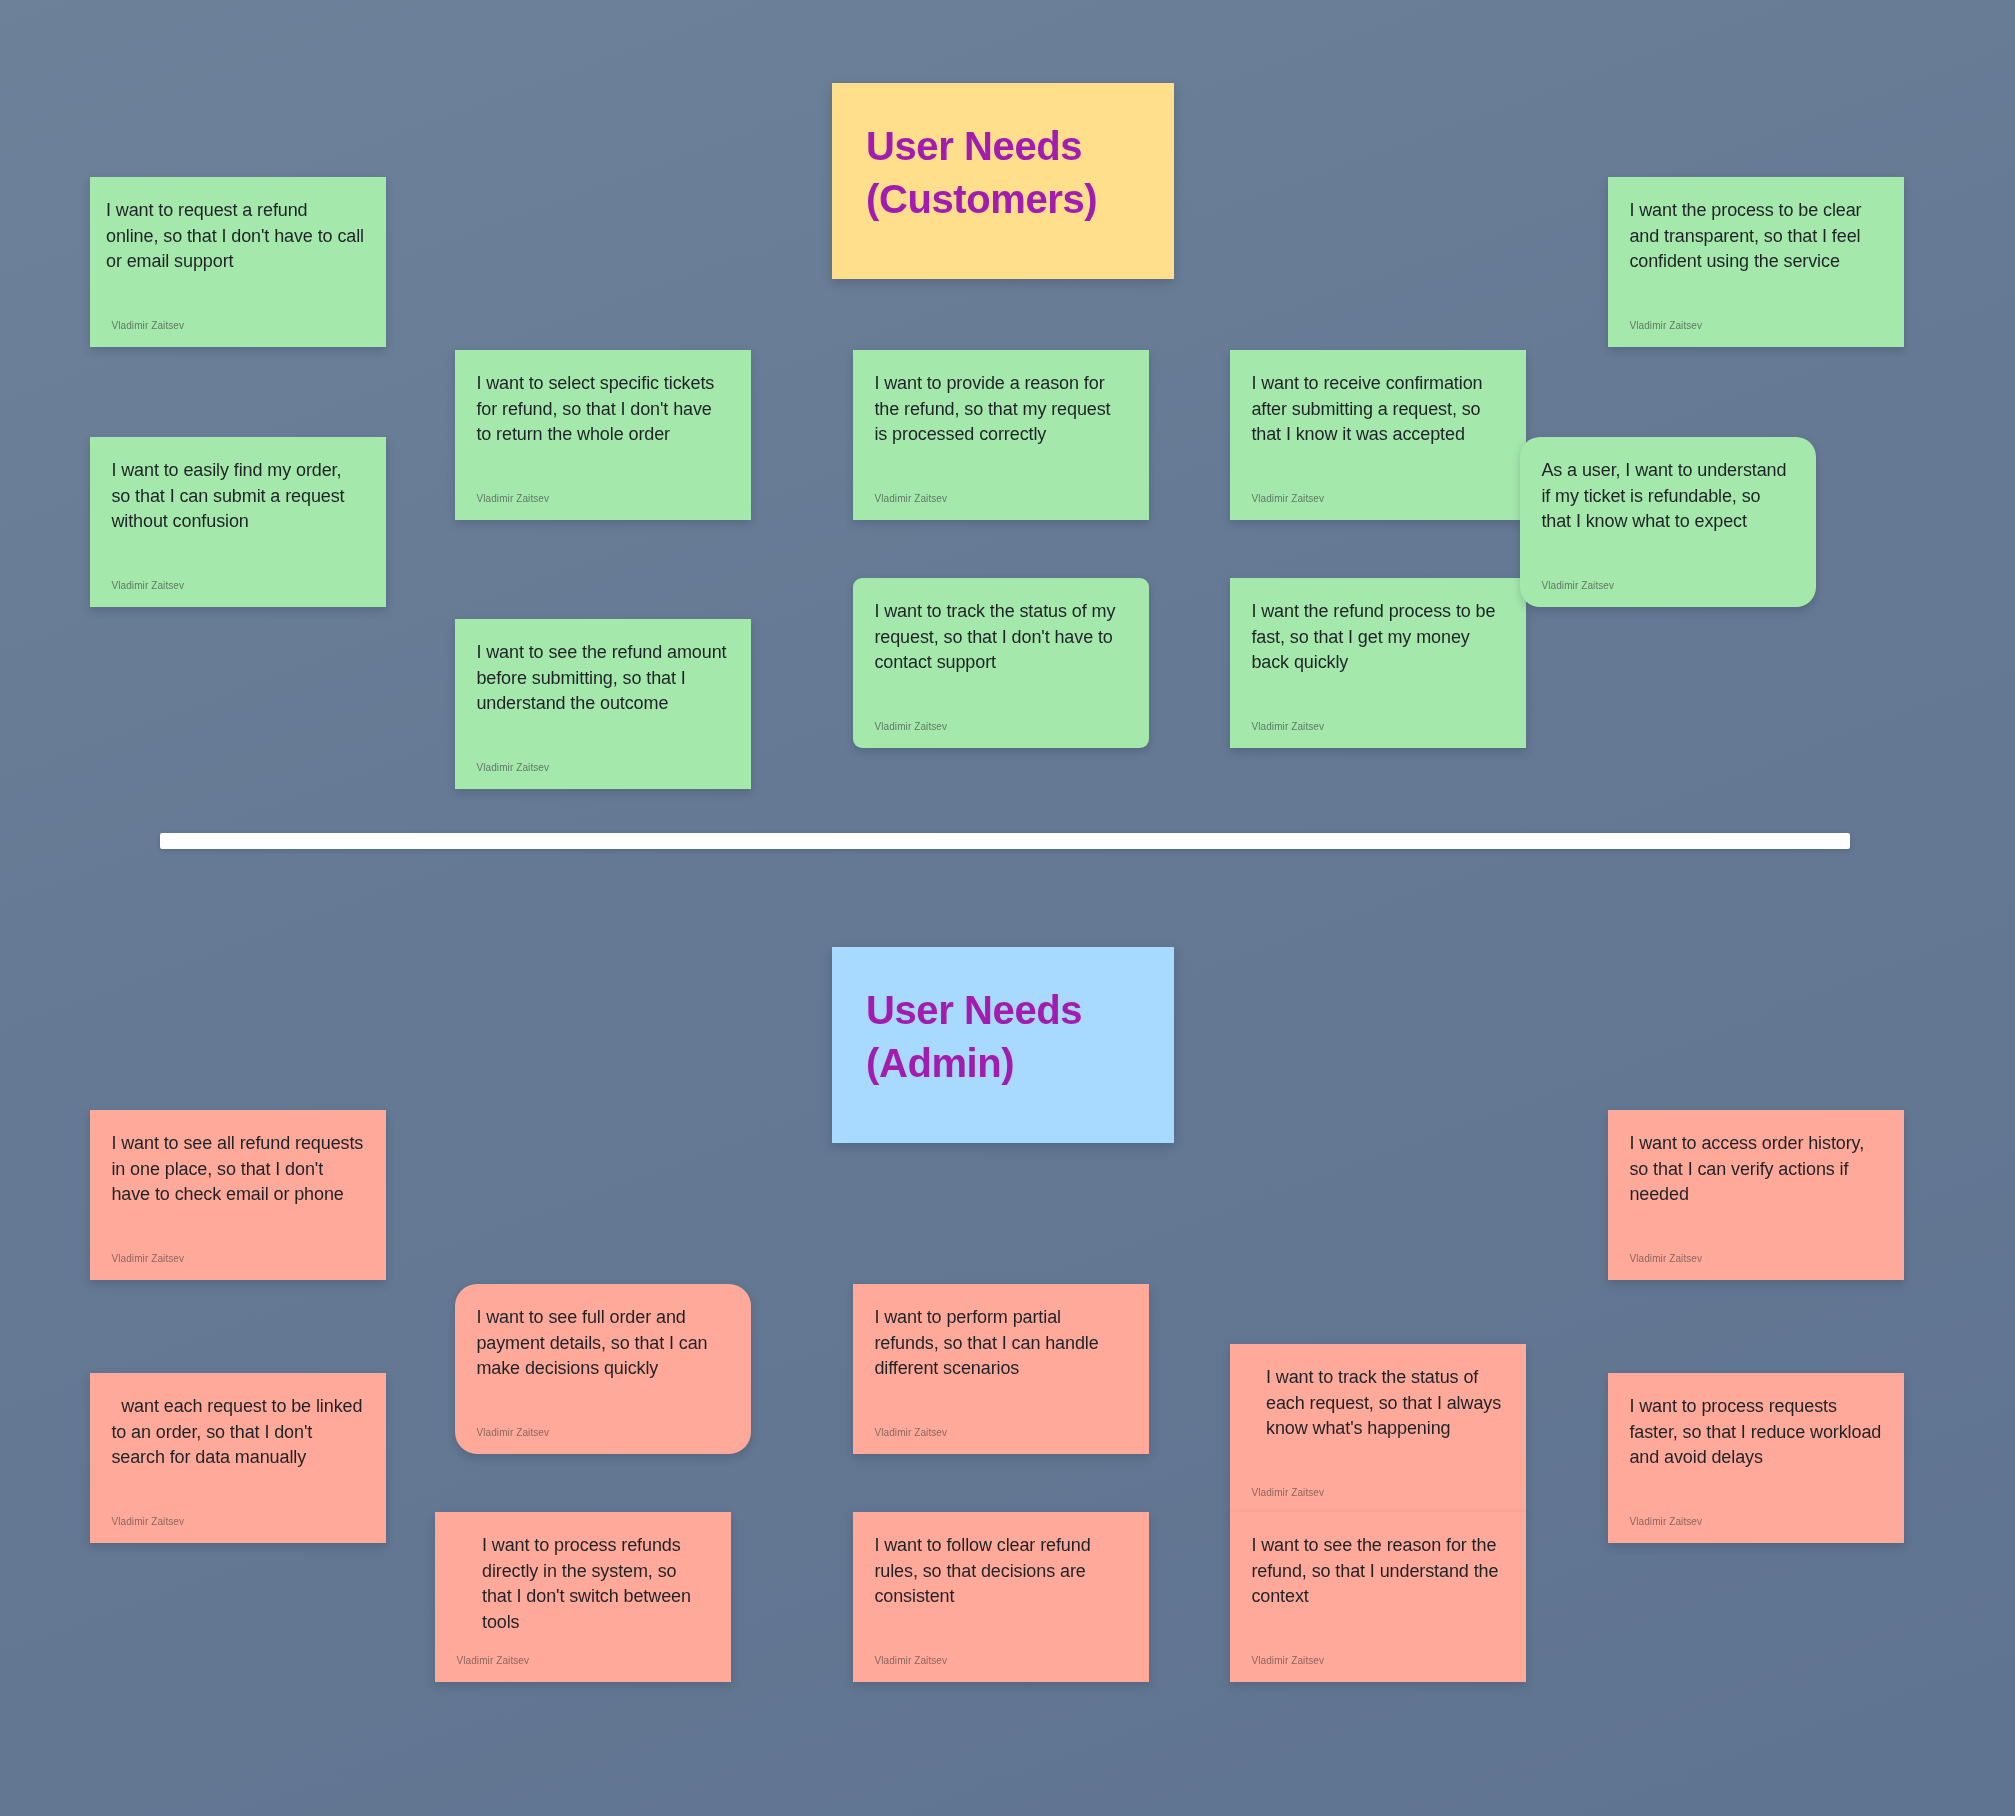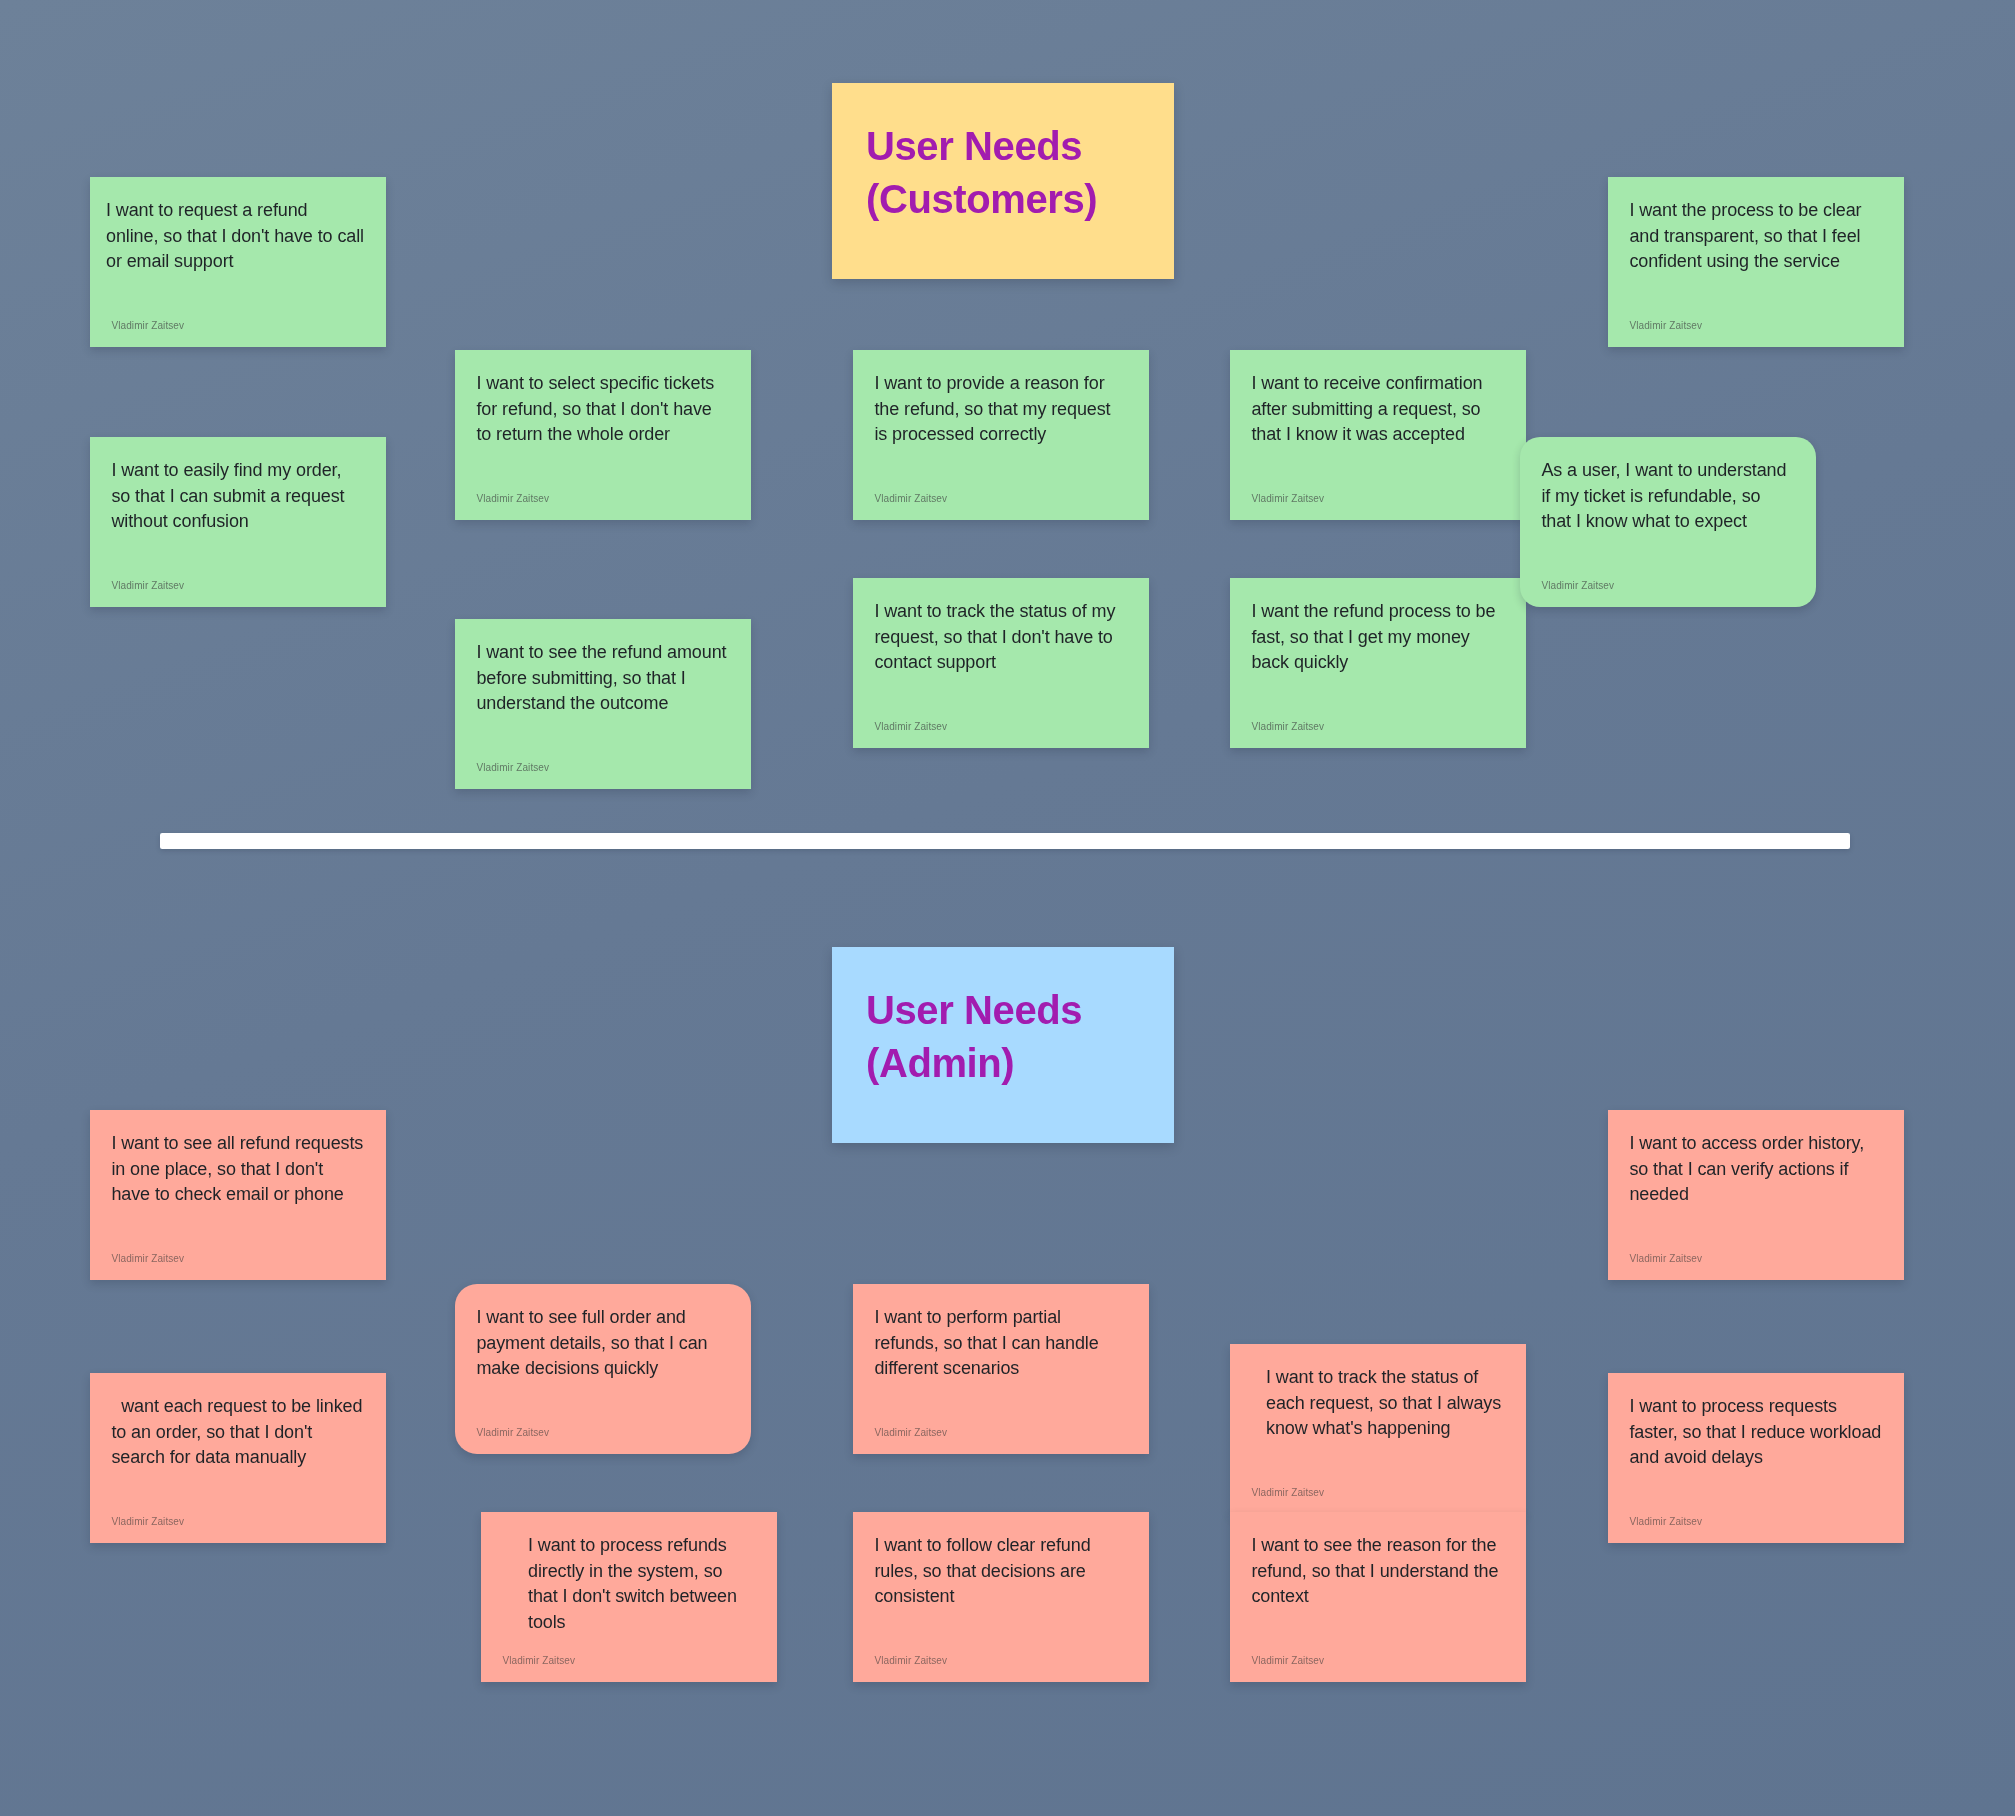--- a/index.html
+++ b/index.html
@@ -93,21 +93,21 @@
       <div class="note-author">Vladimir Zaitsev</div>
     </div>
     <div class="note green" style="left: 455px; top: 578px; background: rgb(165, 232, 172); margin-top: 41px;">
       <div class="note-text">I want to see the refund amount before submitting, so that I understand the outcome</div>
       <div class="note-author">Vladimir Zaitsev</div>
     </div>
     <div class="note green" style="left: 853px; top: 350px; background: rgb(165, 232, 172);">
       <div class="note-text">I want to provide a reason for the refund, so that my request is processed correctly</div>
       <div class="note-author">Vladimir Zaitsev</div>
     </div>
-    <div class="note green" style="left: 853px; top: 578px; background: rgb(165, 232, 172);">
+    <div class="note green" style="left: 853px; top: 578px; background: rgb(165, 232, 172); border-radius: 9px;">
       <div class="note-text">I want to track the status of my request, so that I don't have to contact support</div>
       <div class="note-author">Vladimir Zaitsev</div>
     </div>
     <div class="note green" style="left: 1230px; top: 350px; background: rgb(165, 232, 172);">
       <div class="note-text">I want to receive confirmation after submitting a request, so that I know it was accepted</div>
       <div class="note-author">Vladimir Zaitsev</div>
     </div>
     <div class="note green" style="left: 1230px; top: 578px; background: rgb(165, 232, 172);">
       <div class="note-text">I want the refund process to be fast, so that I get my money back quickly</div>
       <div class="note-author">Vladimir Zaitsev</div>
@@ -129,21 +129,21 @@
       <div class="note-author">Vladimir Zaitsev</div>
     </div>
     <div class="note pink" style="left: 90px; top: 1373px; background: rgb(255, 169, 155);">
       <div class="note-text">  want each request to be linked to an order, so that I don't search for data manually</div>
       <div class="note-author">Vladimir Zaitsev</div>
     </div>
     <div class="note pink" style="left: 455px; top: 1284px; background: rgb(255, 169, 155); border-radius: 22px;">
       <div class="note-text">I want to see full order and payment details, so that I can make decisions quickly</div>
       <div class="note-author">Vladimir Zaitsev</div>
     </div>
-    <div class="note pink" style="left: 481px; top: 1512px; background: rgb(255, 169, 155); padding-left: 47px;">
+    <div class="note pink" style="left: 435px; top: 1512px; background: rgb(255, 169, 155); padding-left: 47px;">
       <div class="note-text">I want to process refunds directly in the system, so that I don't switch between tools</div>
       <div class="note-author">Vladimir Zaitsev</div>
     </div>
     <div class="note pink" style="left: 853px; top: 1284px; background: rgb(255, 169, 155);">
       <div class="note-text">I want to perform partial refunds, so that I can handle different scenarios</div>
       <div class="note-author">Vladimir Zaitsev</div>
     </div>
     <div class="note pink" style="left: 853px; top: 1512px; background: rgb(255, 169, 155);">
       <div class="note-text">I want to follow clear refund rules, so that decisions are consistent</div>
       <div class="note-author">Vladimir Zaitsev</div>

